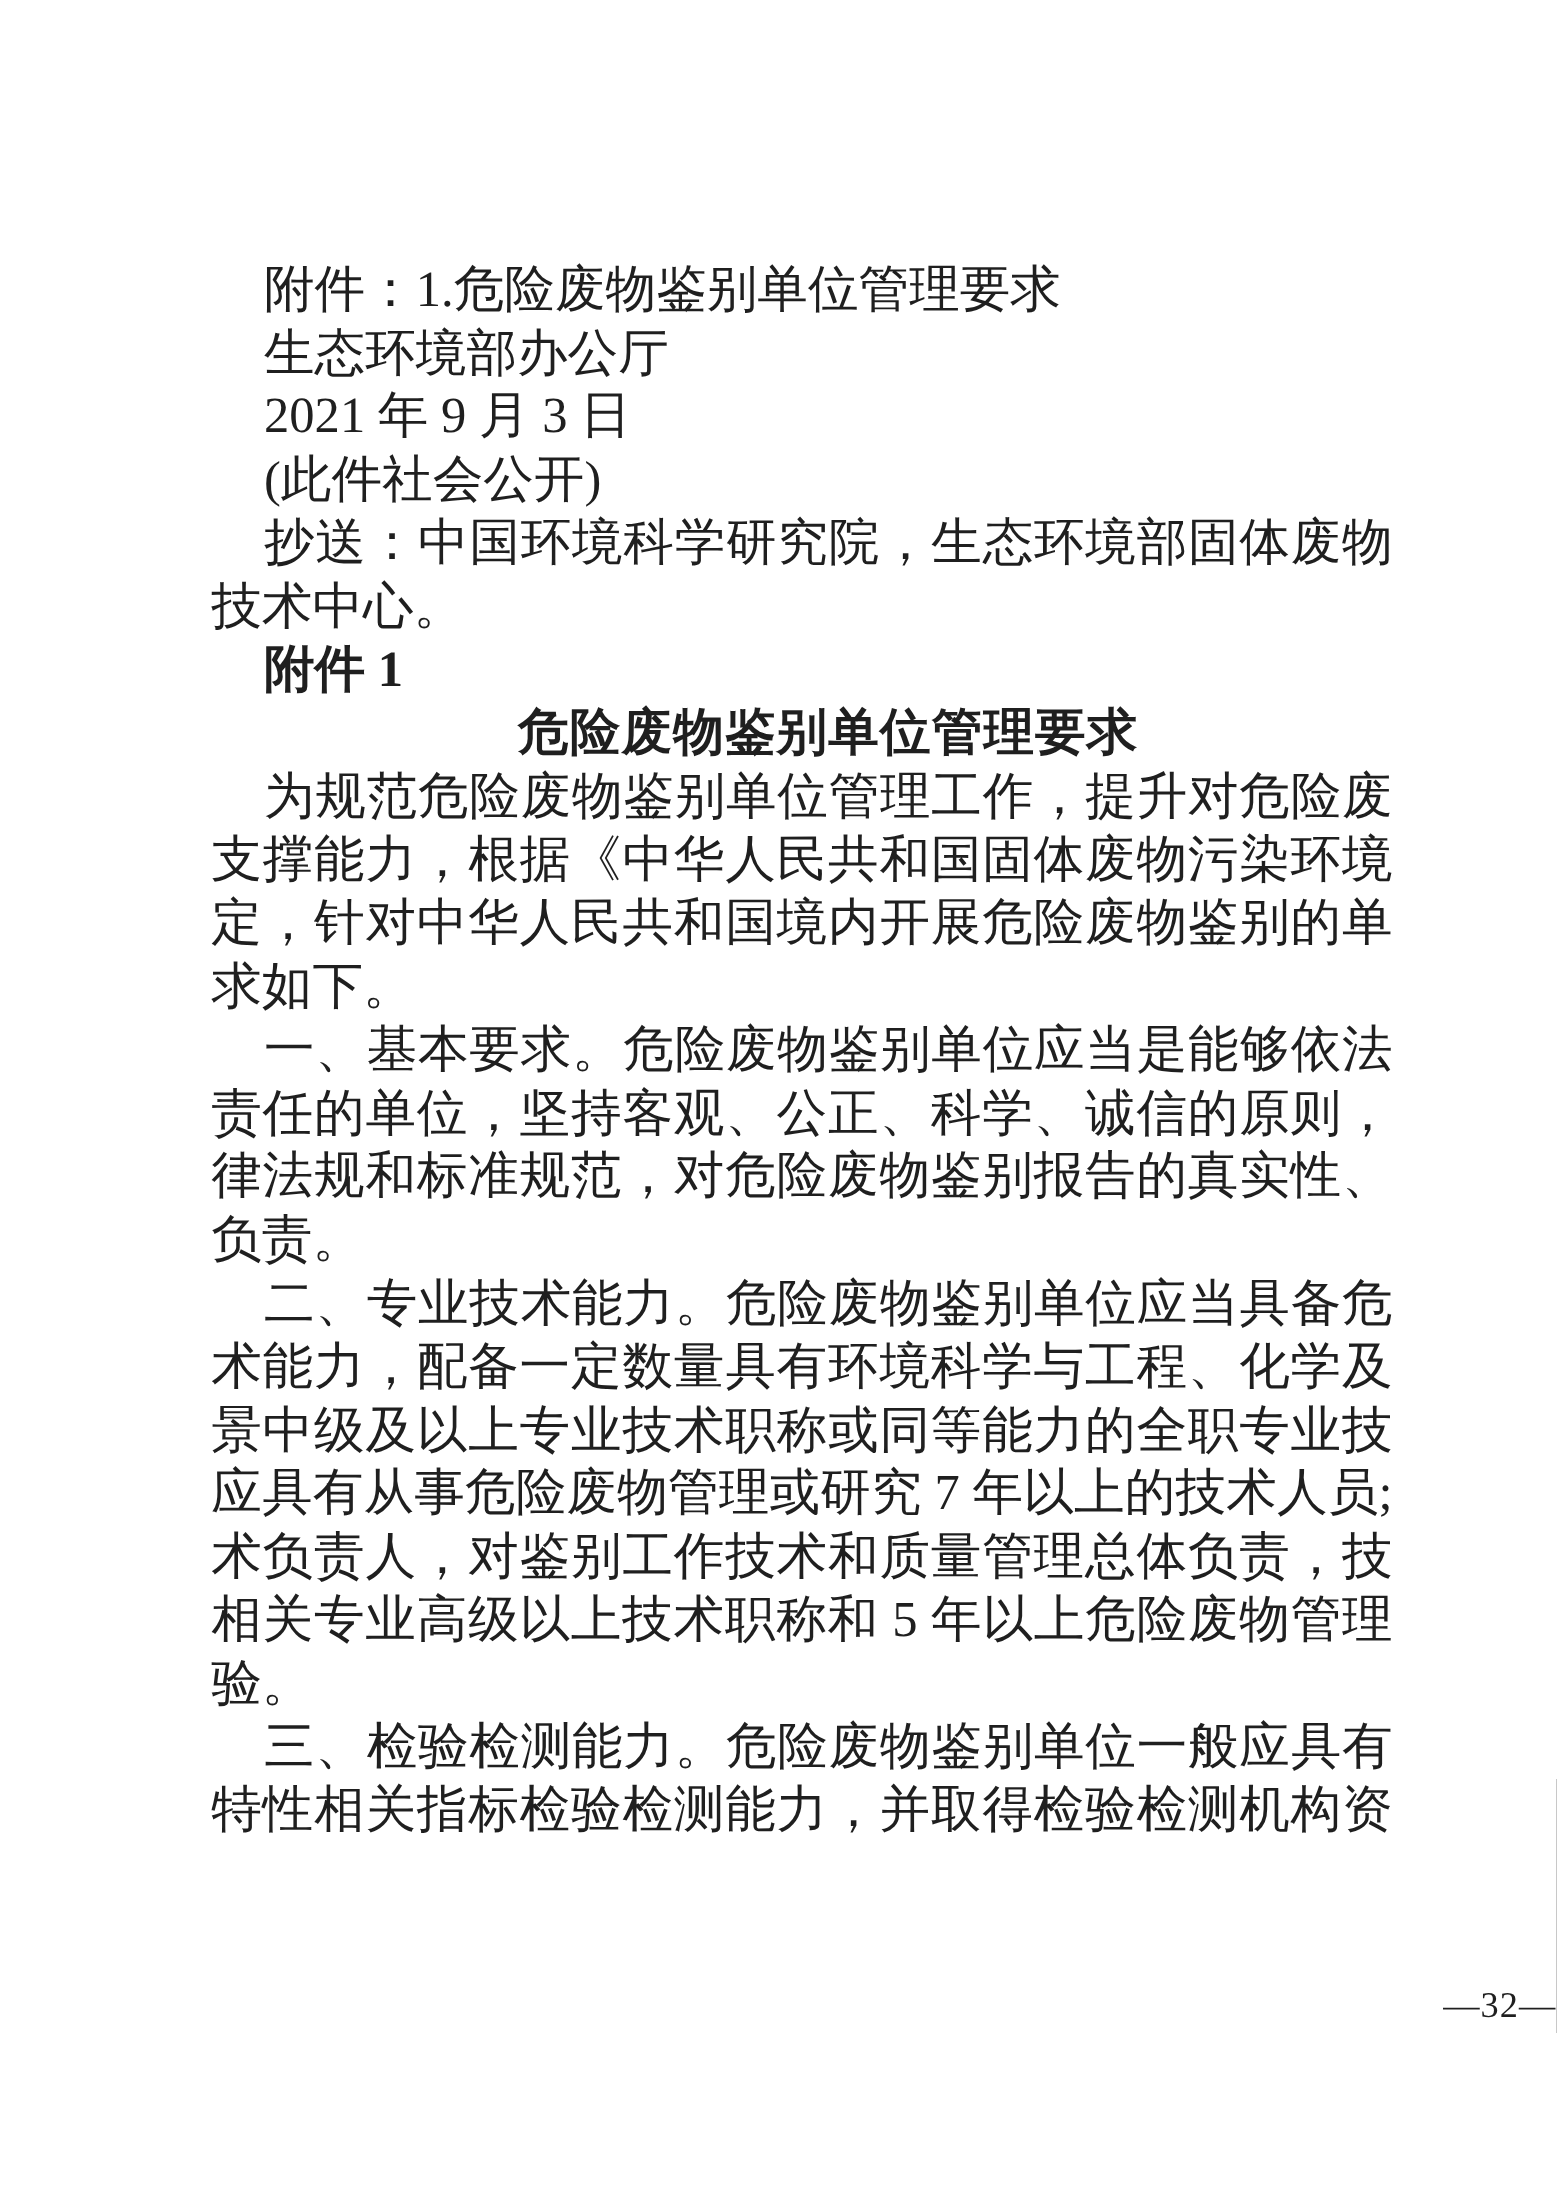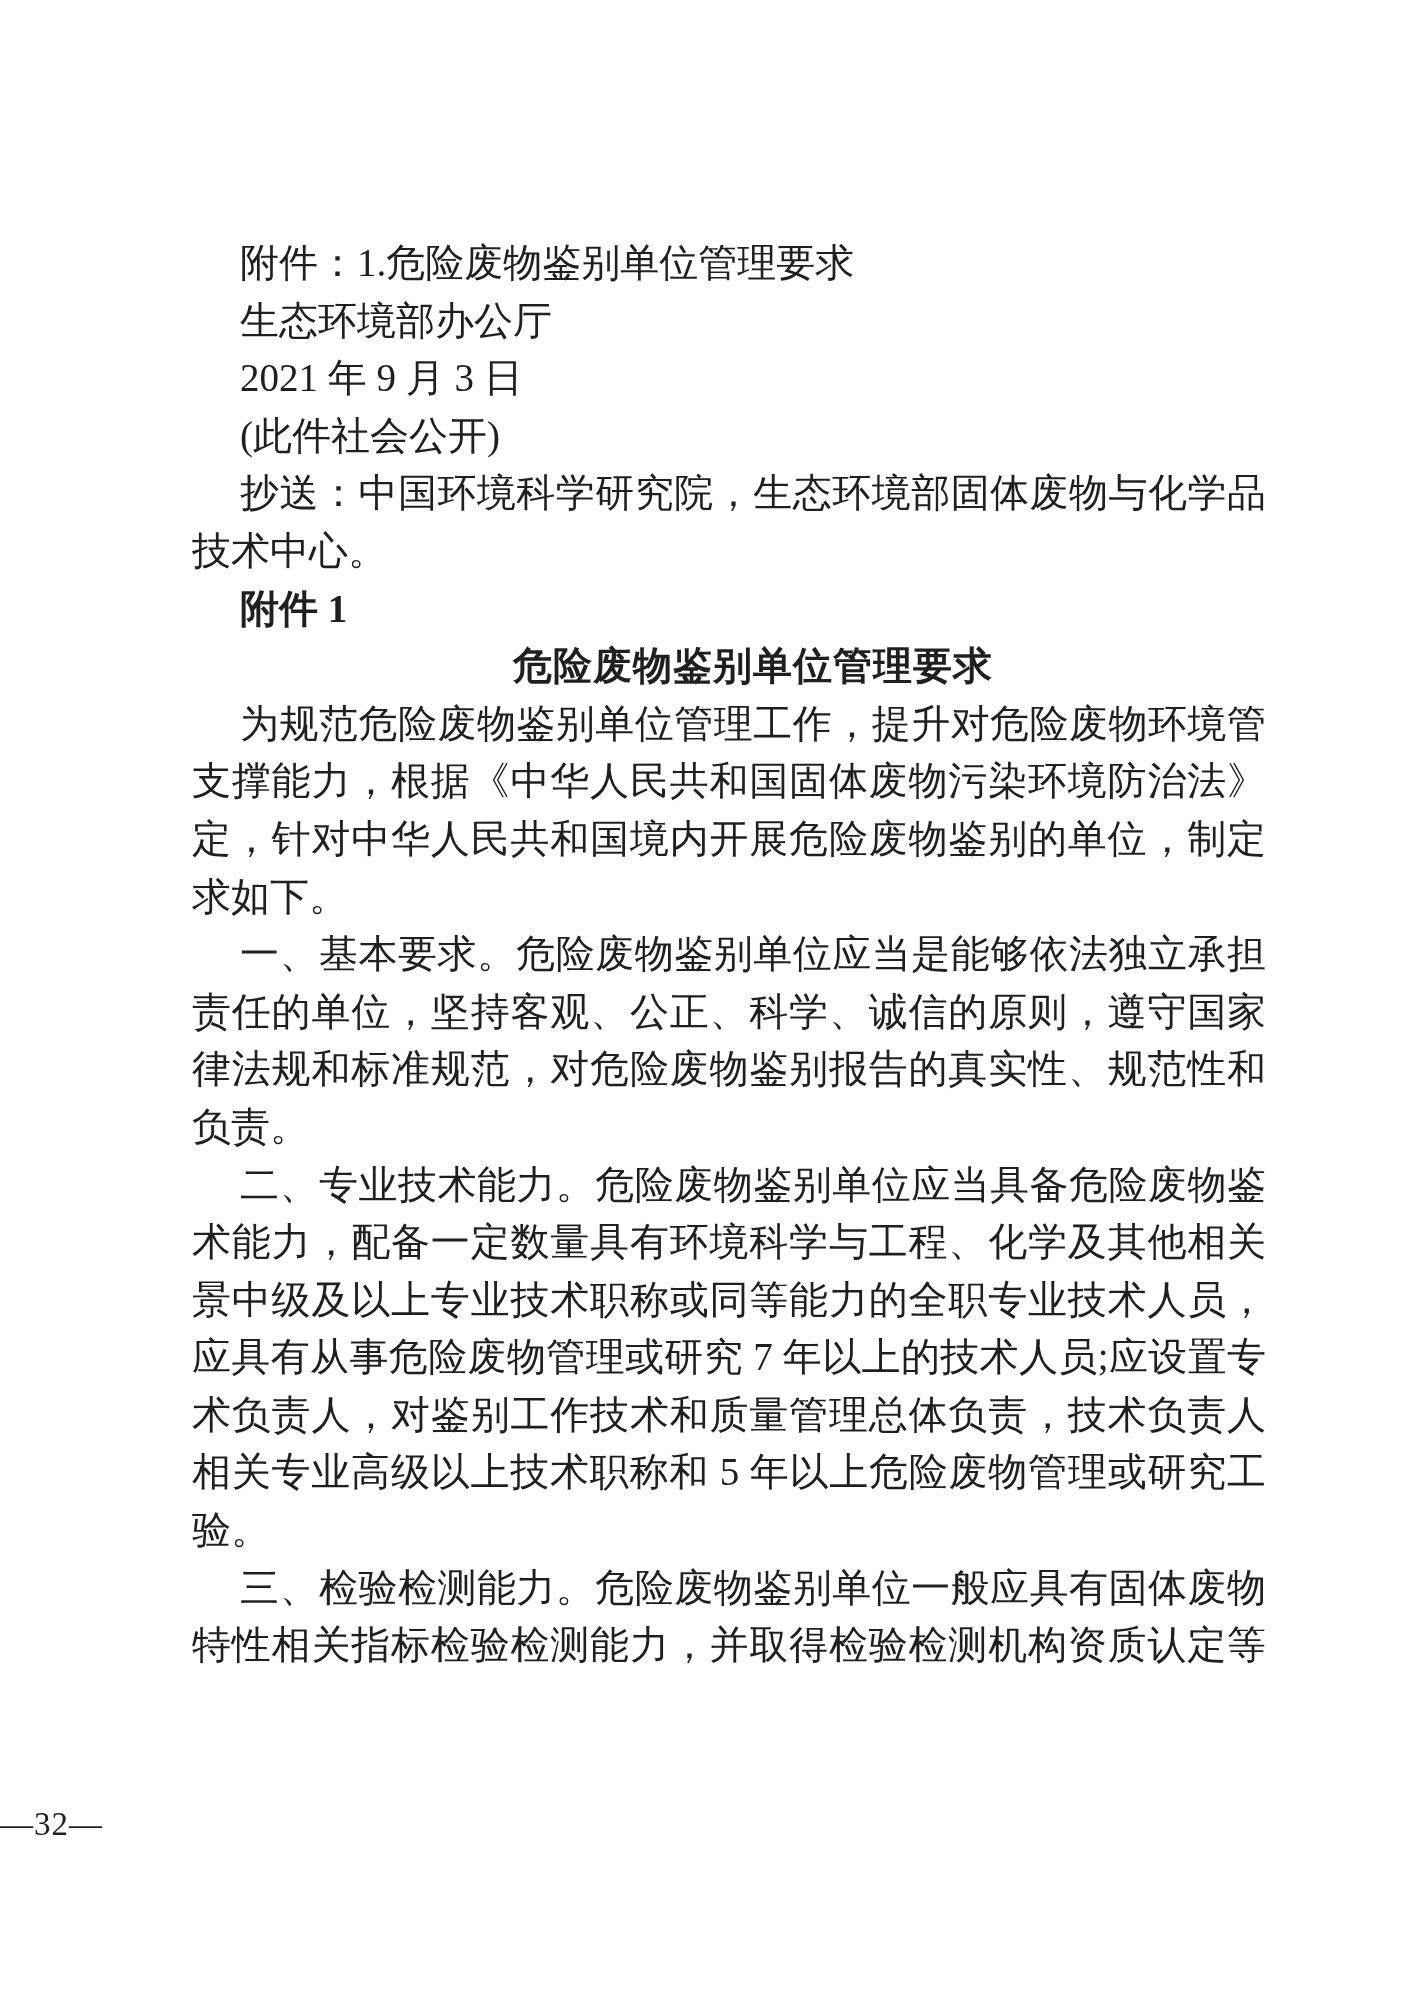--- a/index.html
+++ b/index.html
@@ -15,21 +15,21 @@
     background: #ffffff;
     overflow: hidden;
     font-family: "Liberation Serif", "DejaVu Serif", serif;
     color: #1f1f1f;
   }
   .doc {
     position: absolute;
     left: 192px;
     top: 234px;
     width: 1074px;
-    font-size: 39px;
+    font-size: 46px;
     line-height: 57.6px;
   }
   .line {
     height: 57.6px;
     text-align: left;
     overflow: hidden;
   }
   .line.fill {
     text-align: justify;
     text-align-last: justify;
@@ -43,21 +43,21 @@
   .line.title {
     font-weight: bold;
     letter-spacing: 1px;
     text-align: center;
   }
   .footer {
     position: absolute;
     top: 1806px;
     left: 0;
     width: 100%;
-    text-align: left;
+    text-align: right;
     font-size: 33px;
     letter-spacing: 1px;
   }
 </style>
 </head>
 <body>
 
 <div class="page">
   <div class="doc">
     <div class="line indent">附件：1.危险废物鉴别单位管理要求</div>

